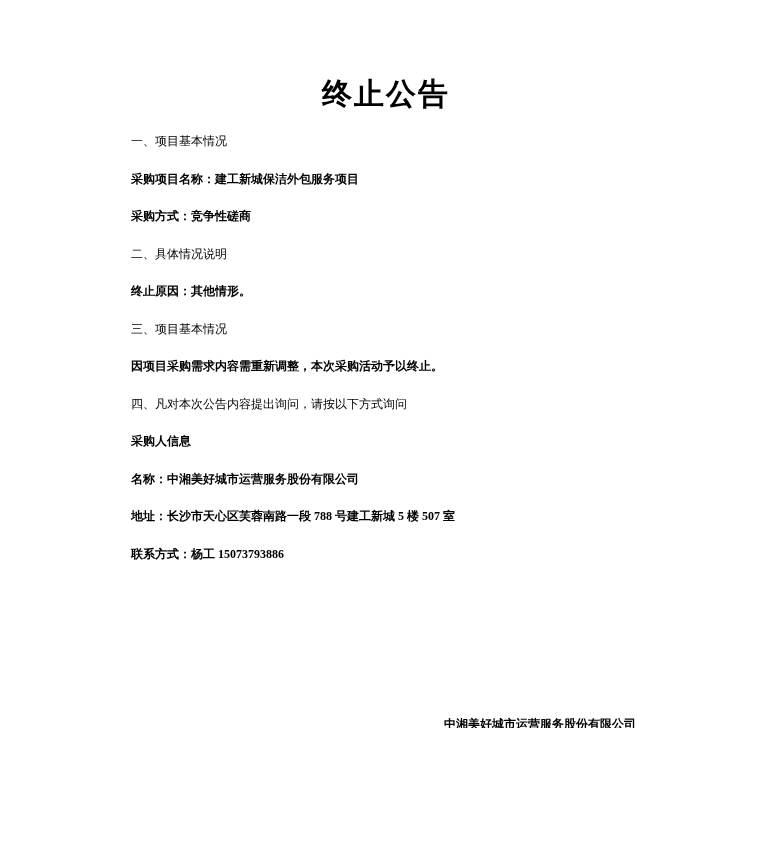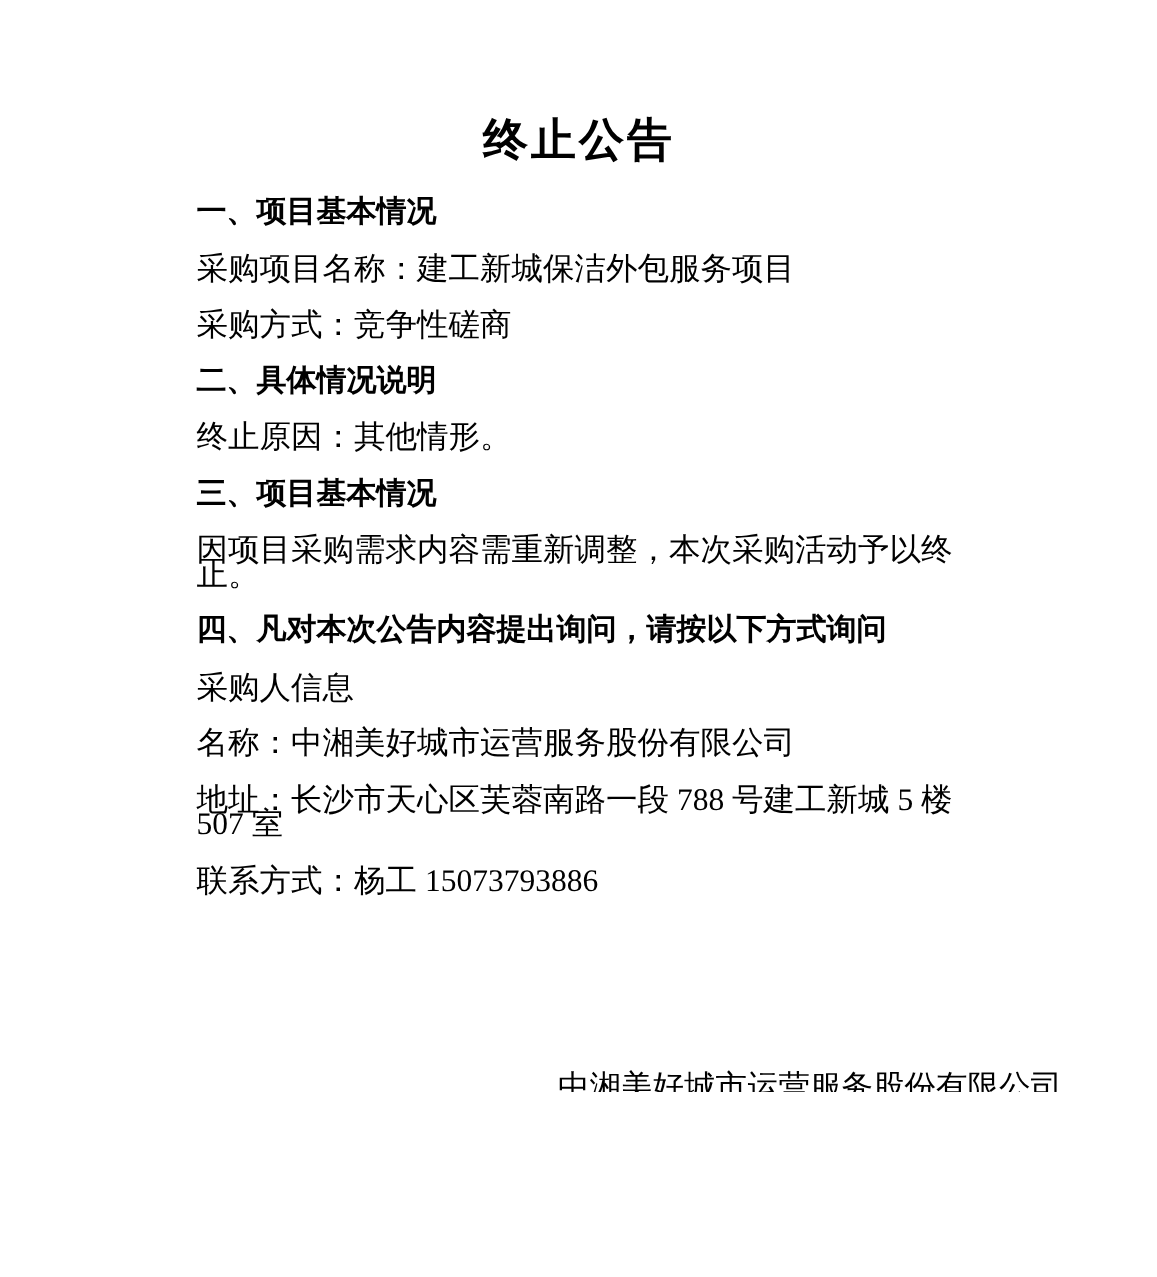--- a/index.html
+++ b/index.html
@@ -20,31 +20,31 @@
   .doc-title {
     margin: 0 0 23px 0;
     font-size: 30px;
     line-height: 32px;
     font-weight: bold;
     text-align: center;
     letter-spacing: 2px;
   }
   .heading {
     margin: 0 0 21px 0;
-    font-size: 20px;
+    font-size: 12px;
     line-height: 16.5px;
-    font-weight: bold;
+    font-weight: normal;
     font-family: "Liberation Sans", "DejaVu Sans", sans-serif;
     white-space: pre-wrap;
   }
   .line {
     margin: 0 0 21px 0;
-    font-size: 21px;
+    font-size: 12px;
     line-height: 16.5px;
-    font-weight: normal;
+    font-weight: bold;
     white-space: pre-wrap;
   }
   .signature {
     position: absolute;
     top: 716px;
     left: 320px;
     width: 440px;
     text-align: center;
   }
   .signature .line { margin: 0 0 21px 0; }

